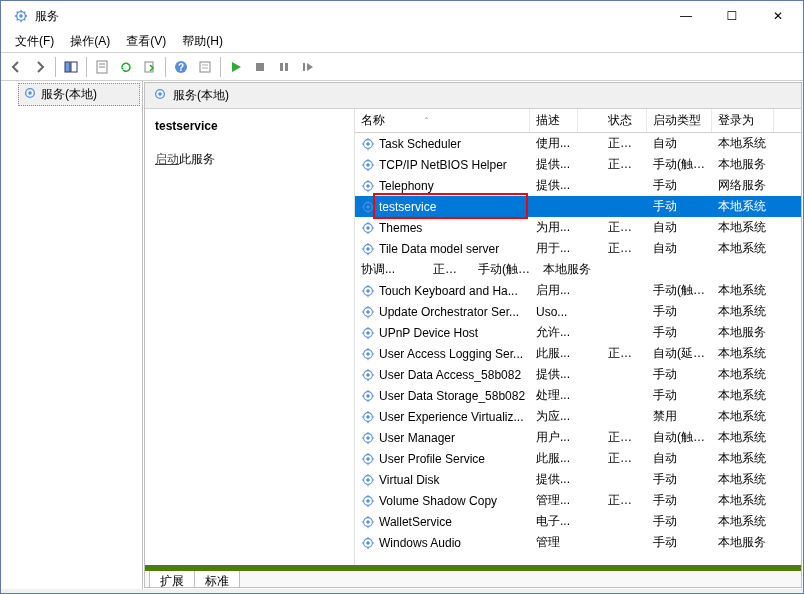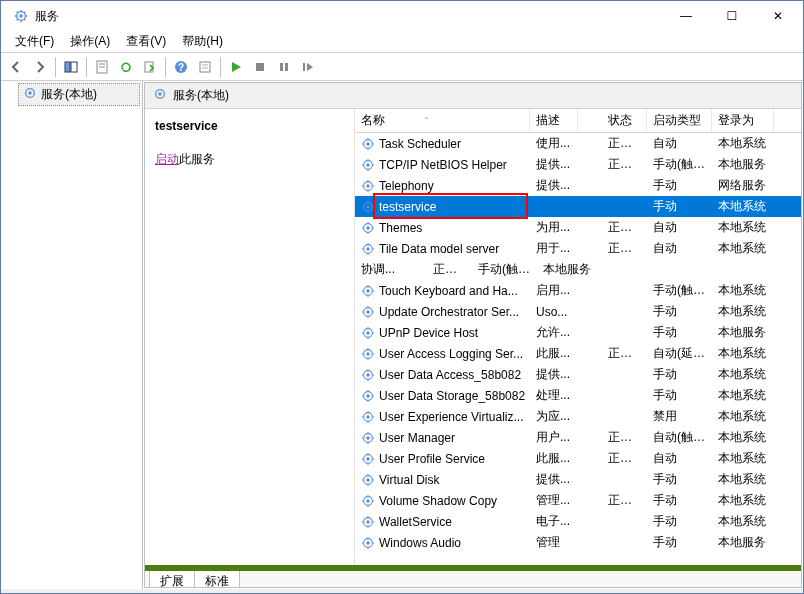--- a/index.html
+++ b/index.html
@@ -15,21 +15,21 @@
 .tool-btn { width: 22px; height: 22px; display: flex; align-items: center; justify-content: center; border: 1px solid transparent; }
 .tool-sep { width: 1px; height: 20px; background: #c0c0c0; margin: 0 2px; }
 .main { display: flex; height: calc(100% - 30px - 22px - 28px - 4px); padding-left: 15px; }
 .tree-panel { width: 127px; border-right: 1px solid #c0c0c0; padding: 2px; flex-shrink: 0; }
 .tree-item { display: flex; align-items: center; padding: 2px 4px; gap: 4px; background: #f0f0f0; border: 1px dotted #888; }
 .content-panel { flex: 1; display: flex; flex-direction: column; border: 1px solid #c0c0c0; margin: 1px; overflow: hidden; }
 .content-header { background: #f0f0f0; padding: 4px 8px; display: flex; align-items: center; gap: 6px; border-bottom: 1px solid #d0d0d0; }
 .content-body { flex: 1; display: flex; overflow: hidden; }
 .detail-panel { width: 210px; padding: 10px; border-right: 1px solid #e0e0e0; flex-shrink: 0; }
 .detail-title { font-weight: bold; margin-bottom: 18px; }
-.detail-link { color: #a21caf; text-decoration: underline; cursor: pointer; }
+.detail-link { color: #404040; text-decoration: underline; cursor: pointer; }
 .list-panel { flex: 1; overflow: hidden; display: flex; flex-direction: column; }
 .list-header { display: flex; border-bottom: 1px solid #d0d0d0; background: #fff; height: 24px; align-items: center; flex-shrink: 0; }
 .list-header > div { padding: 3px 6px; border-right: 1px solid #e8e8e8; font-size: 12px; white-space: nowrap; overflow: hidden; }
 .col-name { width: 175px; display: flex; align-items: center; }
 .col-desc { width: 48px; }
 .col-status { width: 45px; margin-left: 24px; }
 .col-startup { width: 65px; }
 .col-logon { width: 62px; }
 .sort-arrow { margin-left: 40px; color: #888; font-size: 9px; }
 .list-body { flex: 1; overflow-y: auto; overflow-x: hidden; }

